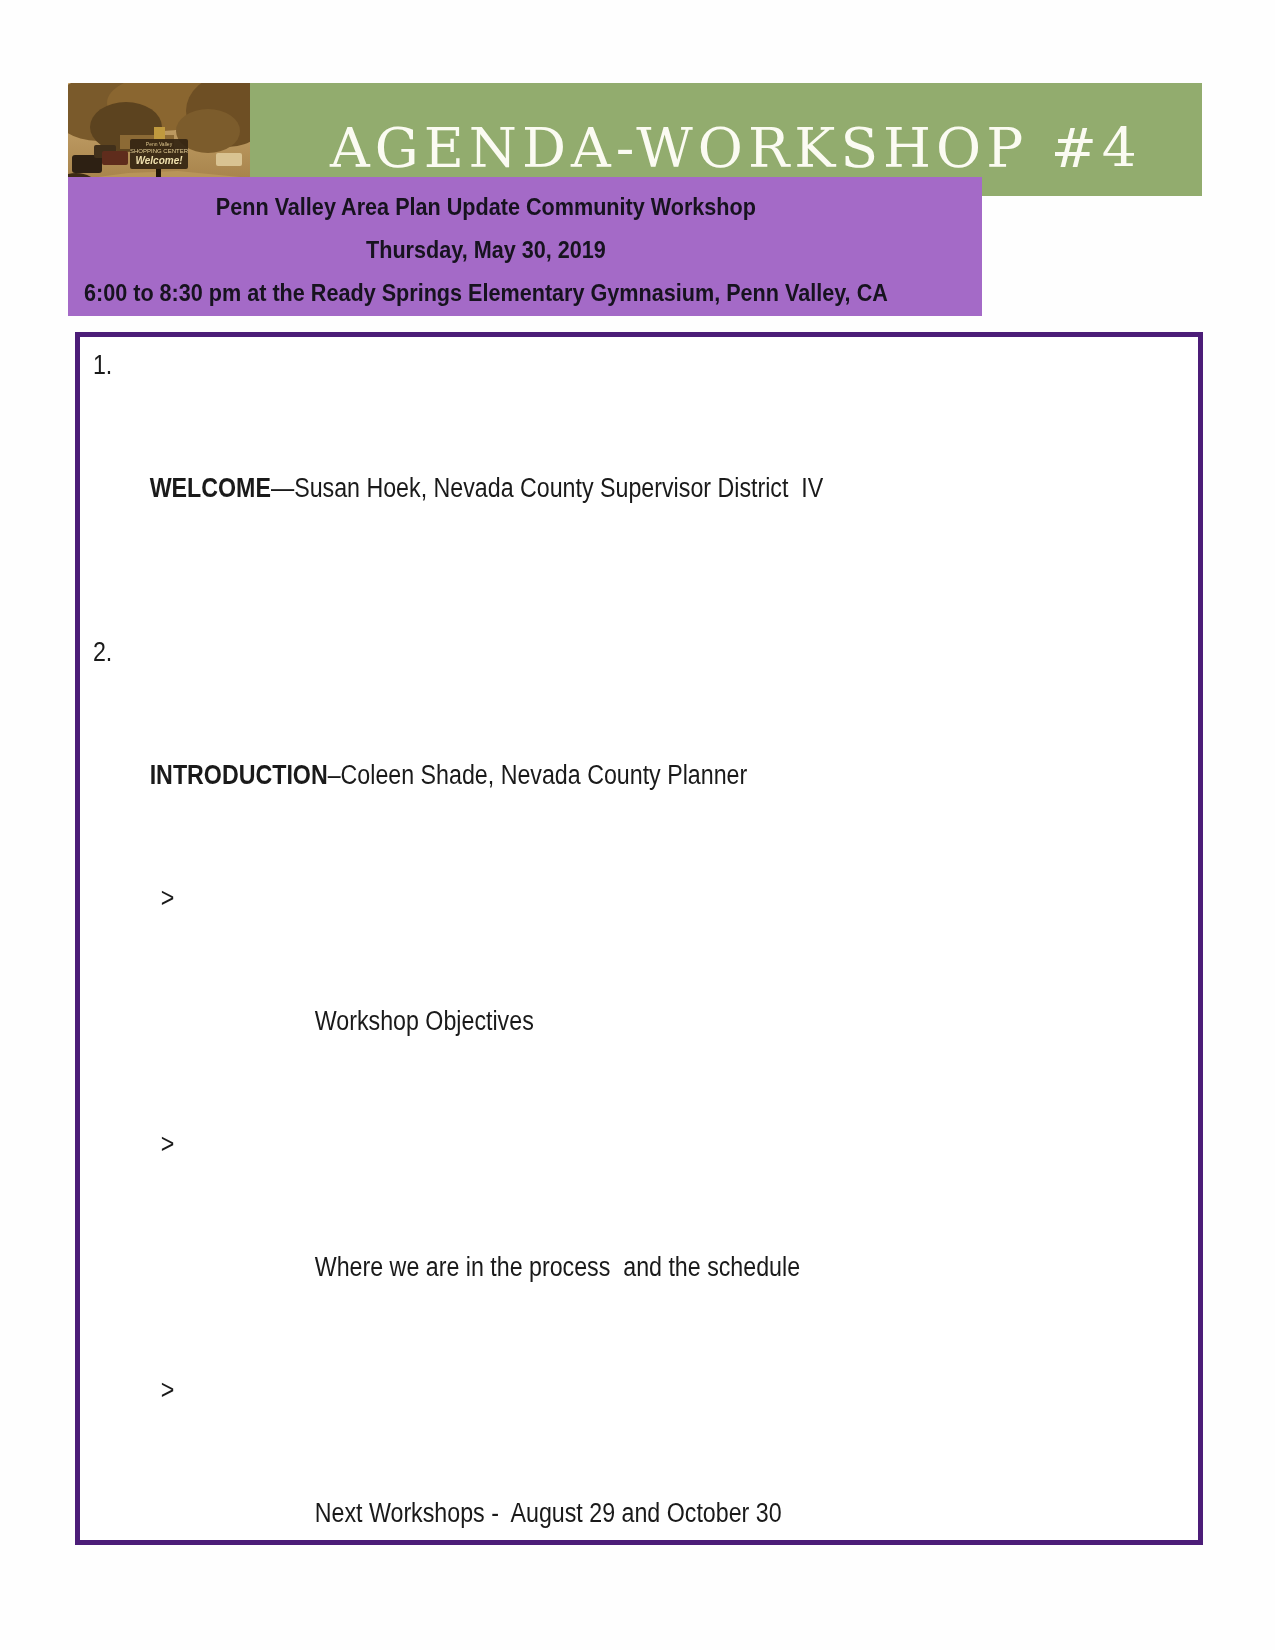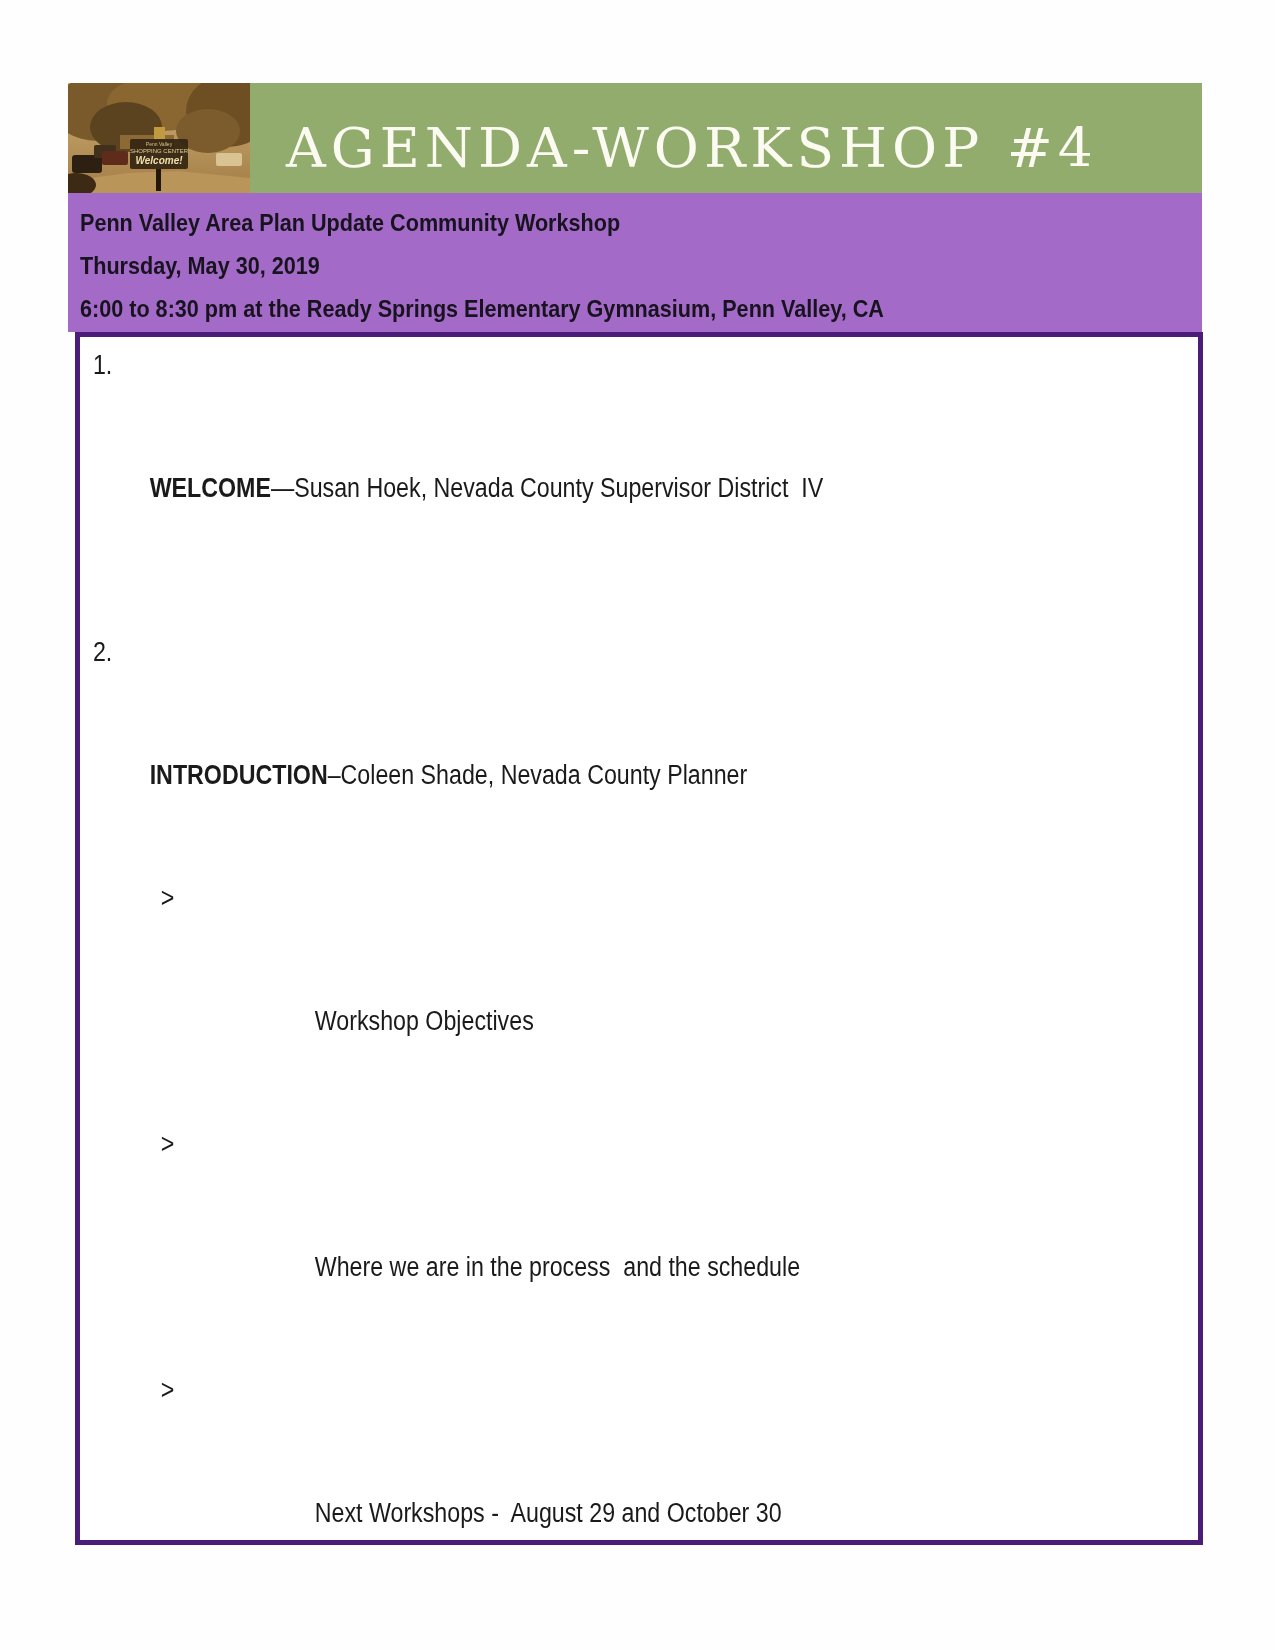--- a/index.html
+++ b/index.html
@@ -2,25 +2,25 @@
 <html><head>
 <meta charset="utf-8">
 <style>
   html,body{margin:0;padding:0;background:#ffffff;}
   body{width:1275px;height:1650px;font-family:"Liberation Sans",sans-serif;color:#1a1a1a;overflow:hidden;}
   .page{position:relative;width:1275px;height:1650px;background:#fefefe;}
 
   
   .header{position:absolute;left:68px;top:83px;width:1134px;height:113px;background:#92ac6e;display:flex;}
   .photo{width:182px;height:113px;flex:none;display:block;}
-  .title-wrap{flex:1;display:flex;align-items:center;padding-left:36px;padding-top:16px;box-sizing:border-box;overflow:hidden;}
+  .title-wrap{flex:1;display:flex;align-items:center;padding-left:80px;padding-top:16px;box-sizing:border-box;overflow:hidden;}
   .title-text{font-family:"DejaVu Serif","Liberation Serif",serif;color:#fbfbf2;font-size:55px;letter-spacing:5px;white-space:pre;font-weight:400;}
 
   
-  .banner{position:absolute;left:68px;top:193px;width:1134px;height:139px;background:#a46ac7;padding:8px 0 0 12px;box-sizing:border-box;}
+  .banner{position:absolute;left:68px;top:177px;width:914px;height:139px;background:#a46ac7;padding:8px 0 0 12px;box-sizing:border-box;text-align:center;}
   .banner-line{font-weight:bold;font-size:24px;line-height:43px;color:#17131f;white-space:pre;transform:scaleX(0.9);transform-origin:0 0;}
 
   
   .box{position:absolute;left:75px;top:332px;width:1128px;height:1213px;border:5px solid #4c1d78;box-sizing:border-box;background:#ffffff;padding-top:8px;overflow:hidden;}
 
   .line{font-size:27px;line-height:41px;white-space:pre;transform:scaleX(0.86);transform-origin:0 0;}
   .section{margin-bottom:41px;}
   .row{position:relative;}
   .num{position:absolute;left:15px;top:0;}
   .hc{display:block;margin-left:81px;}

